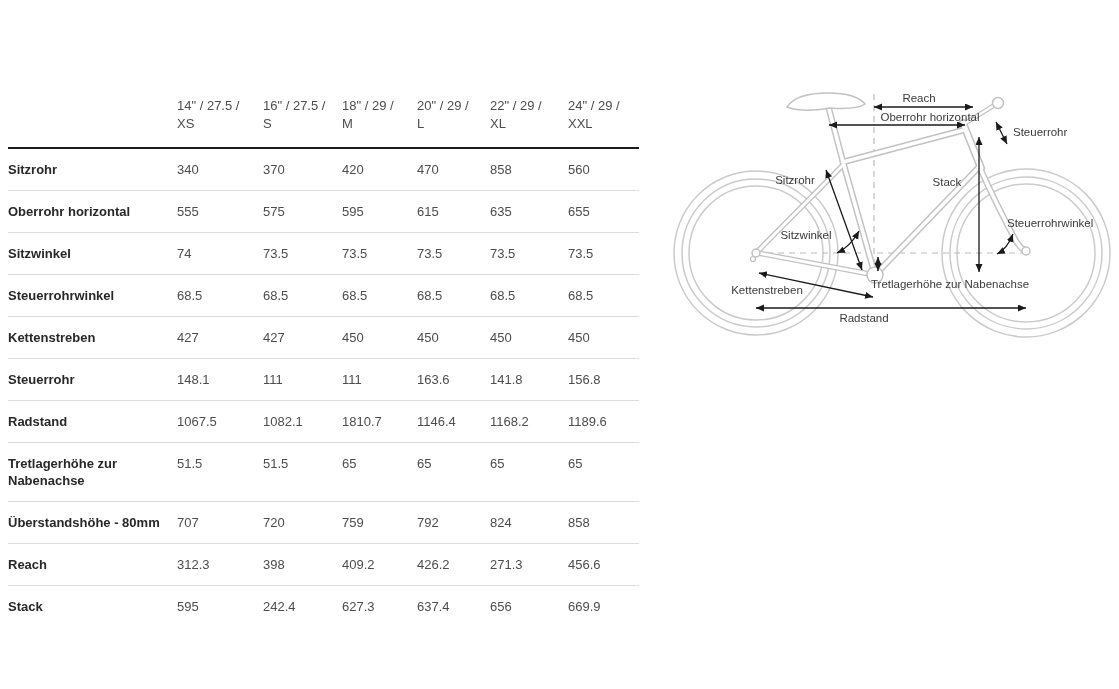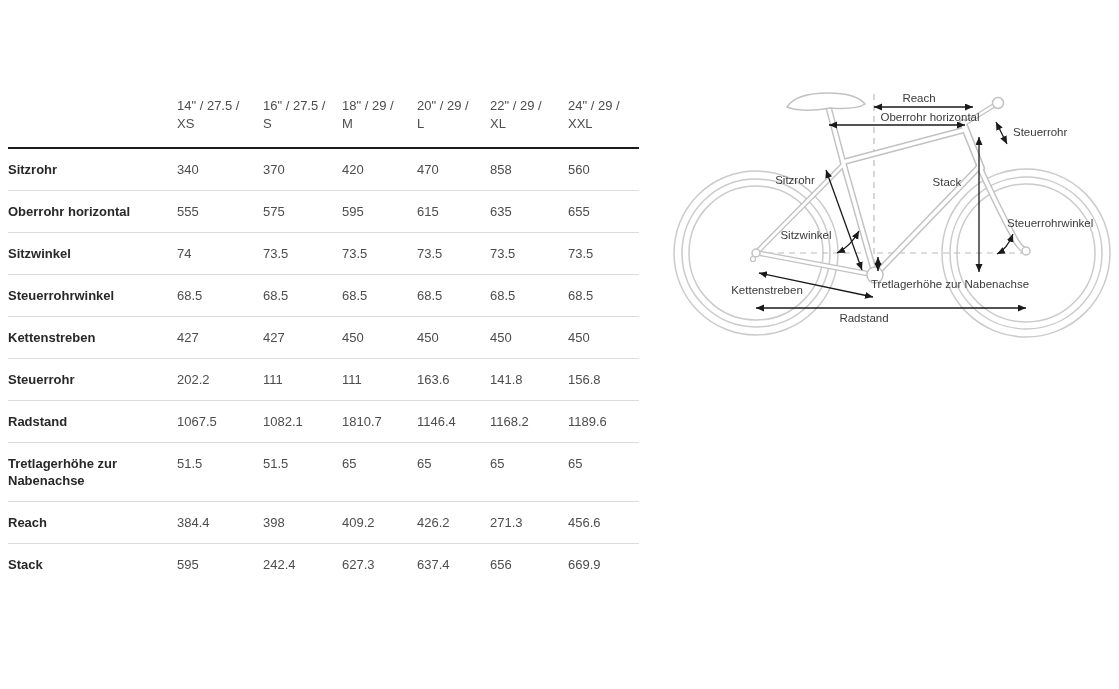--- a/index.html
+++ b/index.html
@@ -155,21 +155,21 @@
           <th>Kettenstreben</th>
           <td>427</td>
           <td>427</td>
           <td>450</td>
           <td>450</td>
           <td>450</td>
           <td>450</td>
         </tr>
         <tr>
           <th>Steuerrohr</th>
-          <td>202.2</td>
+          <td>148.1</td>
           <td>111</td>
           <td>111</td>
           <td>163.6</td>
           <td>141.8</td>
           <td>156.8</td>
         </tr>
         <tr>
           <th>Radstand</th>
           <td>1067.5</td>
           <td>1082.1</td>
@@ -181,22 +181,31 @@
         <tr>
           <th>Tretlagerhöhe zur Nabenachse</th>
           <td>51.5</td>
           <td>51.5</td>
           <td>65</td>
           <td>65</td>
           <td>65</td>
           <td>65</td>
         </tr>
         <tr>
+          <th>Überstandshöhe - 80mm</th>
+          <td>707</td>
+          <td>720</td>
+          <td>759</td>
+          <td>792</td>
+          <td>824</td>
+          <td>858</td>
+        </tr>
+        <tr>
           <th>Reach</th>
-          <td>384.4</td>
+          <td>312.3</td>
           <td>398</td>
           <td>409.2</td>
           <td>426.2</td>
           <td>271.3</td>
           <td>456.6</td>
         </tr>
         <tr>
           <th>Stack</th>
           <td>595</td>
           <td>242.4</td>

